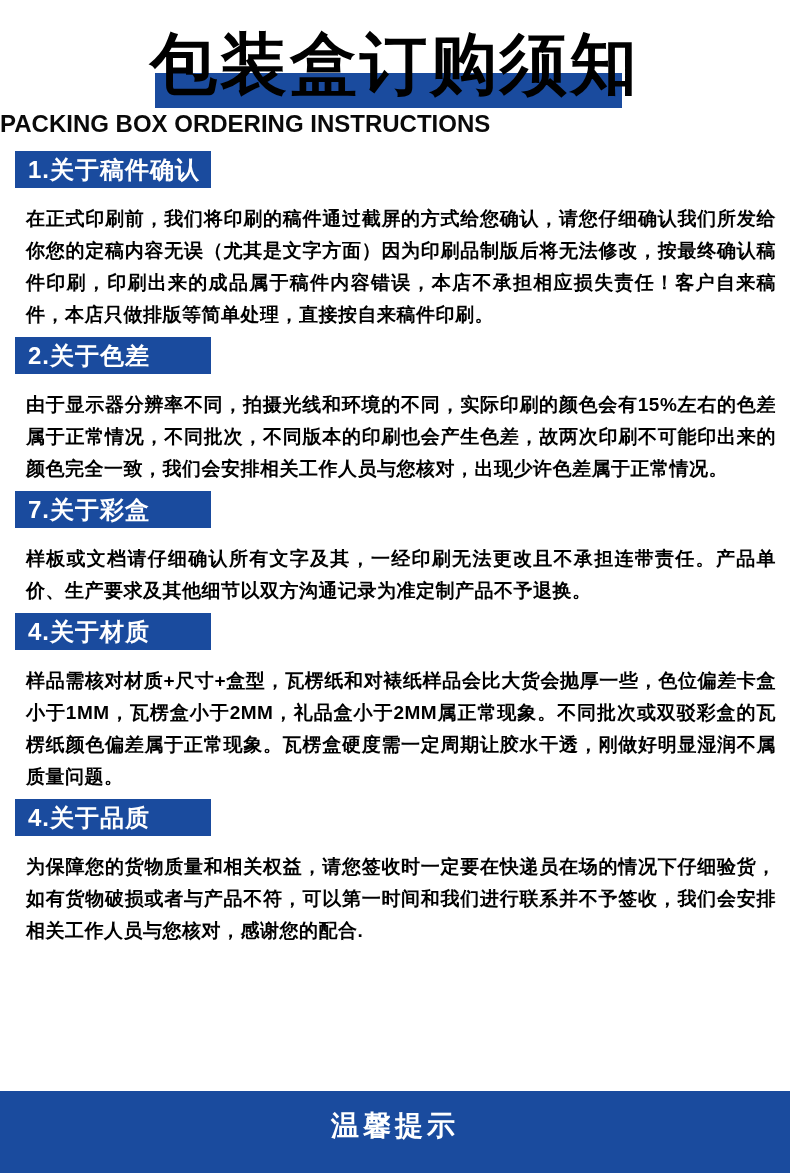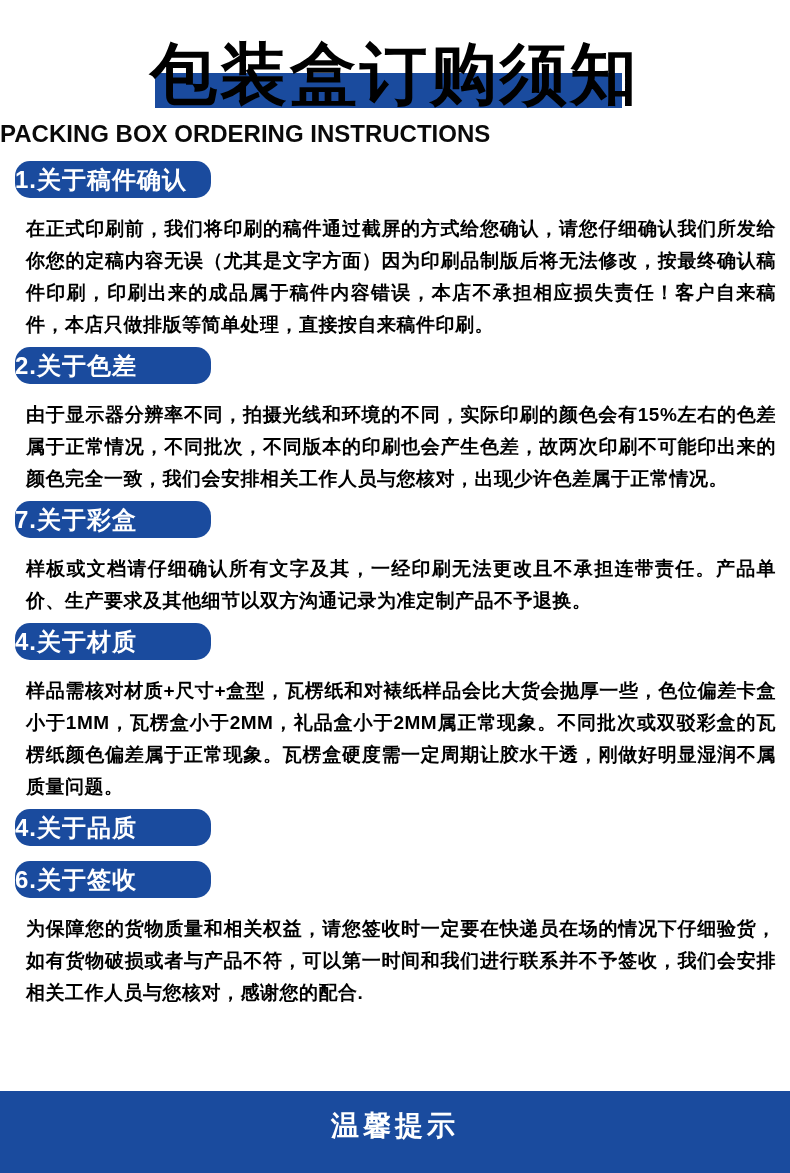--- a/index.html
+++ b/index.html
@@ -6,21 +6,21 @@
   body{font-family:"Liberation Sans",sans-serif;-webkit-font-smoothing:antialiased;}
   .page{
     position:relative;
     width:790px;height:1173px;
     margin:0;
     background:#ffffff;
     display:flex;flex-direction:column;
     overflow:hidden;
   }
   
-  .poster-header{position:relative;padding-top:32px;flex:0 0 auto;}
+  .poster-header{position:relative;padding-top:22px;flex:0 0 auto;}
   .title-bar{
     position:absolute;left:155px;top:73px;
     width:467px;height:35px;
     background:var(--blue,#1a4b9e);
   }
   .poster-title{
     position:relative;z-index:1;
     margin:0;text-align:center;
     font-size:67px;line-height:84px;
     font-weight:bold;color:#000;
@@ -30,24 +30,24 @@
     text-align:left;font-weight:bold;
     font-size:24px;line-height:26px;
     margin-top:5px;color:#0a0a0a;letter-spacing:0;
   }
   
   .content{flex:0 0 auto;padding-top:14px;}
   .sec{margin-bottom:4px;}
   .sec-label{
     margin:0 0 15px 15px;
     width:196px;height:37px;line-height:37px;
-    box-sizing:border-box;
+    box-sizing:border-box;padding-left:13px;
     background:var(--blue,#1a4b9e);
     color:#ffffff;font-size:24px;font-weight:bold;
-    letter-spacing:1px;white-space:nowrap;overflow:hidden;border-radius:15px;
+    letter-spacing:1px;white-space:nowrap;overflow:hidden;
   }
   .sec-body{
     margin:0 14px 6px 26px;
     font-size:19px;line-height:32px;
     font-weight:bold;color:#000;
     text-align:justify;letter-spacing:0.5px;
   }
   
   .poster-footer{
     margin-top:auto;flex:0 0 auto;
@@ -91,21 +91,20 @@
     <section class="sec">
       <div class="sec-label">4.关于材质</div>
       <p class="sec-body">样品需核对材质+尺寸+盒型，瓦楞纸和对裱纸样品会比大货会抛厚一些，色位偏差卡盒小于1MM，瓦楞盒小于2MM，礼品盒小于2MM属正常现象。不同批次或双驳彩盒的瓦楞纸颜色偏差属于正常现象。瓦楞盒硬度需一定周期让胶水干透，刚做好明显湿润不属质量问题。</p>
     </section>
 
     <section class="sec">
       <div class="sec-label">4.关于品质</div>
     </section>
 
     <section class="sec">
-      <div class="sec-label">6.关于签收</div>
       <p class="sec-body">为保障您的货物质量和相关权益，请您签收时一定要在快递员在场的情况下仔细验货，如有货物破损或者与产品不符，可以第一时间和我们进行联系并不予签收，我们会安排相关工作人员与您核对，感谢您的配合.</p>
     </section>
 
   </main>
 
   <footer class="poster-footer">
     <div class="footer-title">温馨提示</div>
 
   </footer>
 

